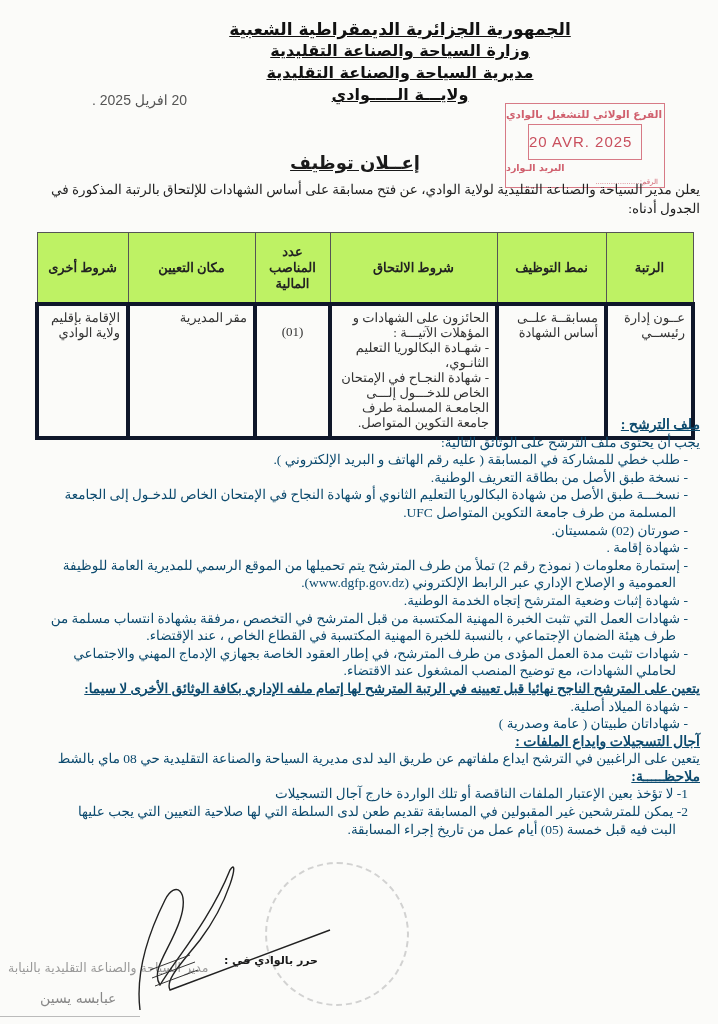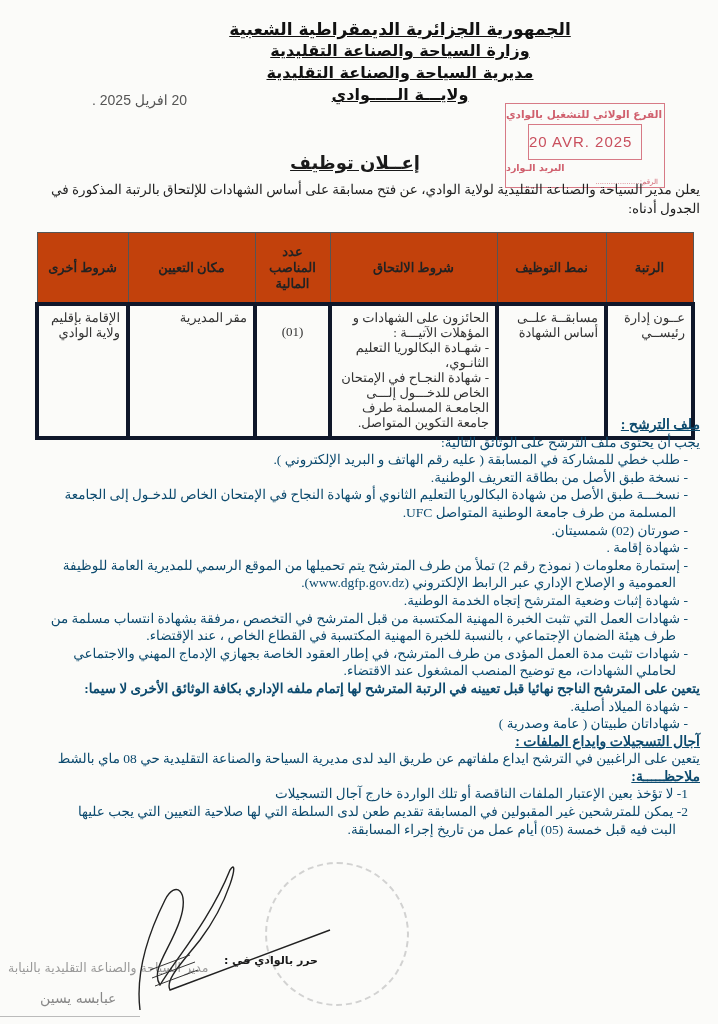--- a/index.html
+++ b/index.html
@@ -47,21 +47,21 @@
   .intro {
     position: absolute; left: 24px; top: 180px; width: 676px; direction: rtl; text-align: right;
     font-family: "Liberation Serif", serif; font-size: 13.5px; line-height: 19px; color: #222;
   }
 
   table.jobs {
     position: absolute; left: 35px; top: 232px; width: 660px; border-collapse: collapse;
     direction: rtl; font-family: "Liberation Serif", serif;
   }
   table.jobs th {
-    background: #c2410c; font-weight: bold; font-size: 13px; height: 65px;
+    background: #bef264; font-weight: bold; font-size: 13px; height: 65px;
     border: 1px solid #555; color: #222; padding: 2px 4px;
   }
   table.jobs td {
     border: 4px solid #0f172a; vertical-align: top; font-size: 13px; padding: 4px 6px; height: 108px;
     color: #333; line-height: 15px;
   }
   .col-rank { width: 78px; }
   .col-mode { width: 100px; }
   .col-cond { width: 158px; }
   .col-count { width: 66px; }
@@ -69,21 +69,21 @@
   td.count { text-align: center; font-size: 14px; padding-top: 18px !important; }
   td.cond ul { list-style: none; margin: 0; padding: 0; }
 
   .body-text {
     position: absolute; left: 24px; width: 676px; direction: rtl; text-align: right;
     font-family: "Liberation Serif", serif; font-size: 13.5px; line-height: 17.6px; color: #0c4a6e;
   }
   .section-head { font-weight: bold; text-decoration: underline; font-size: 14px; }
   .bullet { padding-right: 12px; }
   .indent { padding-right: 24px; }
-  .bold-u { font-weight: bold; font-size: 13.5px; }
+  .bold-u { font-weight: bold; text-decoration: underline; font-size: 13.5px; }
 
   .round-stamp {
     position: absolute; left: 265px; top: 862px; width: 140px; height: 140px; border-radius: 50%;
     border: 2px dashed #c8c8c8; opacity: 0.8;
   }
   .signature-block {
     position: absolute; left: 0px; top: 938px; width: 400px; direction: rtl; text-align: right;
   }
   .sig-place { position: absolute; right: 82px; top: 16px; font-size: 11px; font-weight: bold; white-space: nowrap; }
   .sig-title { position: absolute; left: 8px; top: 22px; font-size: 12.5px; color: #999; white-space: nowrap; direction: rtl; }
@@ -144,21 +144,21 @@
       </tr>
     </tbody>
   </table>
 
   <div class="body-text" style="top:416px;">
     <div class="section-head">ملف الترشح :</div>
     <div>يجب أن يحتوى ملف الترشح على الوثائق التالية:</div>
     <div class="bullet">- طلب خطي للمشاركة في المسابقة ( عليه رقم الهاتف و البريد الإلكتروني ).</div>
     <div class="bullet">- نسخة طبق الأصل من بطاقة التعريف الوطنية.</div>
     <div class="bullet">- نسخـــة طبق الأصل من شهادة البكالوريا التعليم الثانوي أو شهادة النجاح في الإمتحان الخاص للدخـول إلى الجامعة</div>
-    <div class="indent">المسلمة من طرف جامعة الوطنية المتواصل UFC.</div>
+    <div class="indent">المسلمة من طرف جامعة التكوين المتواصل UFC.</div>
     <div class="bullet">- صورتان (02) شمسيتان.</div>
     <div class="bullet">- شهادة إقامة .</div>
     <div class="bullet">- إستمارة معلومات ( نموذج رقم 2) تملأ من طرف المترشح يتم تحميلها من الموقع الرسمي للمديرية العامة للوظيفة</div>
     <div class="indent">العمومية و الإصلاح الإداري عبر الرابط الإلكتروني (www.dgfp.gov.dz).</div>
     <div class="bullet">- شهادة إثبات وضعية المترشح إتجاه الخدمة الوطنية.</div>
     <div class="bullet">- شهادات العمل التي تثبت الخبرة المهنية المكتسبة من قبل المترشح في التخصص ،مرفقة بشهادة انتساب مسلمة من</div>
     <div class="indent">طرف هيئة الضمان الإجتماعي ، بالنسبة للخبرة المهنية المكتسبة في القطاع الخاص ، عند الإقتضاء.</div>
     <div class="bullet">- شهادات تثبت مدة العمل المؤدى من طرف المترشح، في إطار العقود الخاصة بجهازي الإدماج المهني والاجتماعي</div>
     <div class="indent">لحاملي الشهادات، مع توضيح المنصب المشغول عند الاقتضاء.</div>
 

